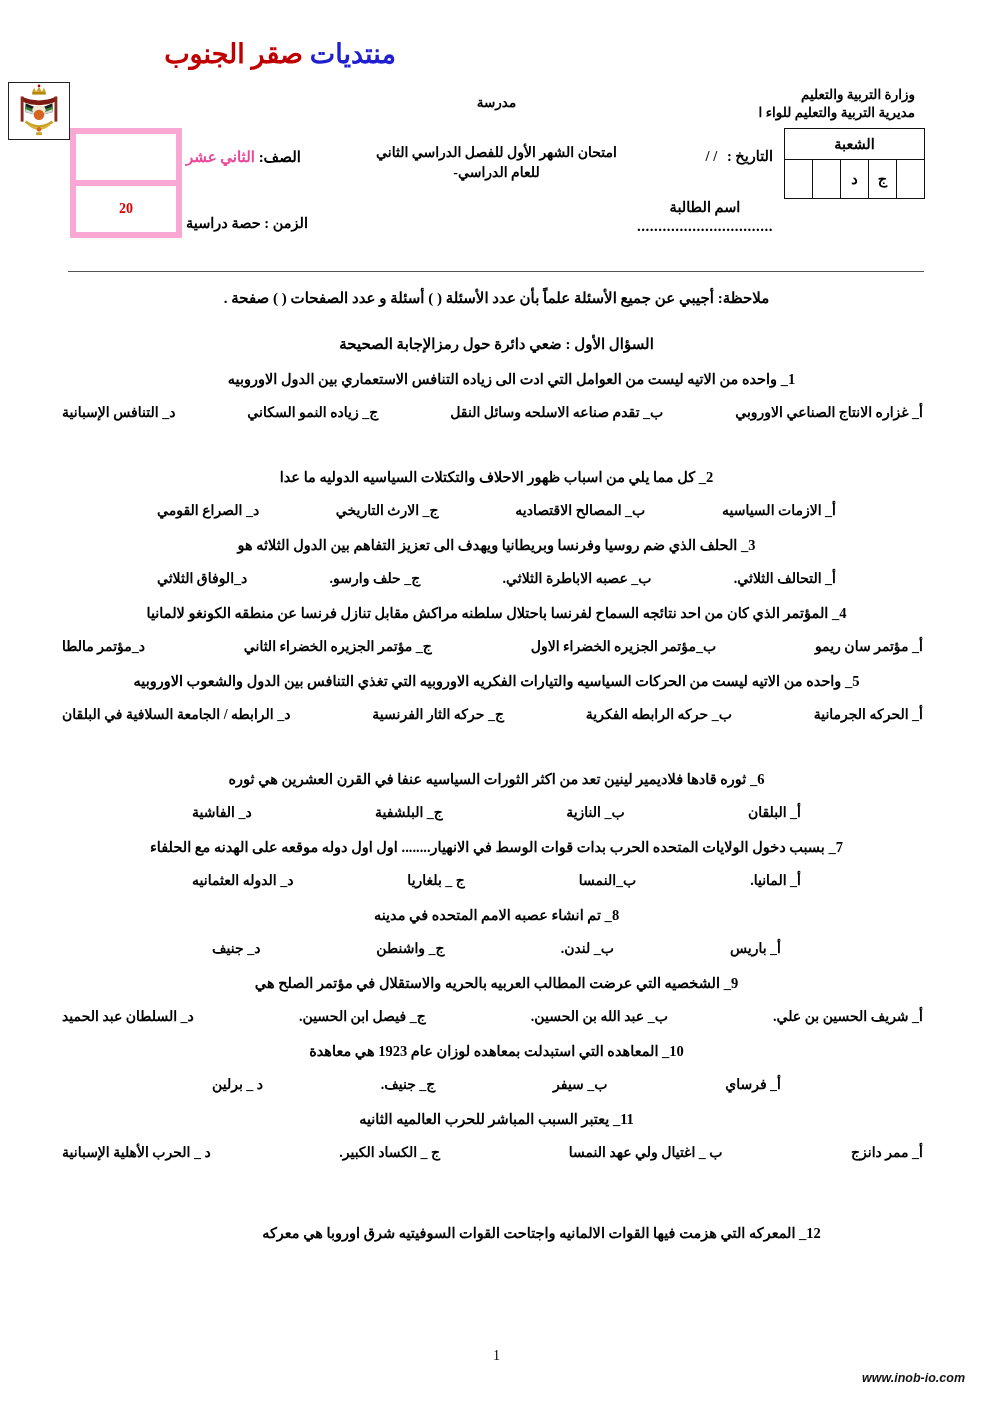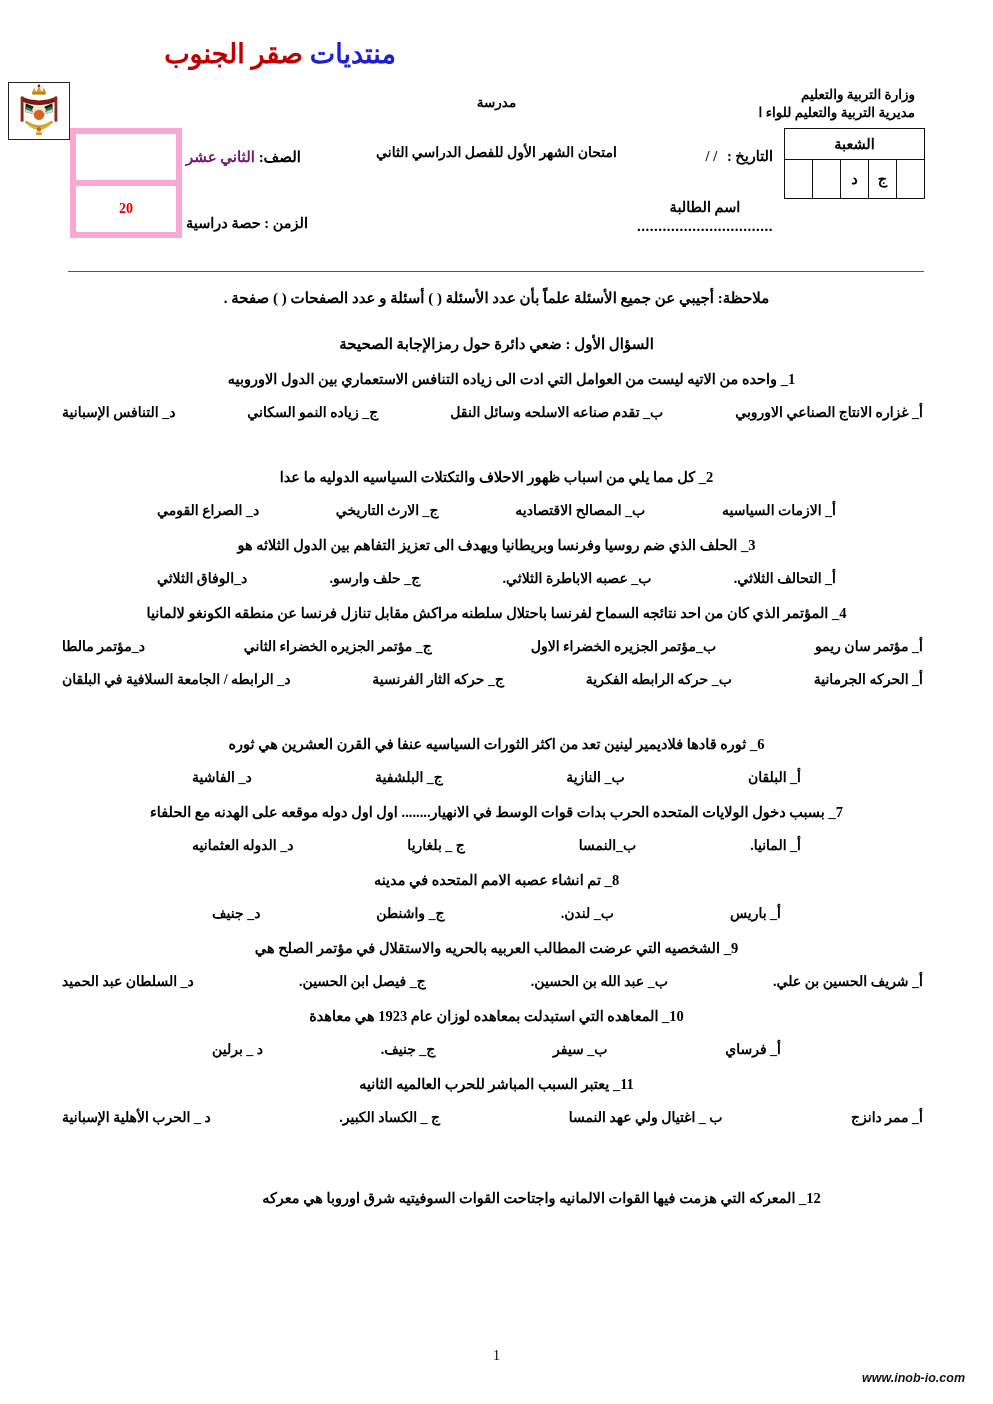--- a/index.html
+++ b/index.html
@@ -150,21 +150,21 @@
   
   .grade-line {
     position: absolute;
     top: 62px;
     left: 186px;
     direction: rtl;
     font-size: 15px;
     font-weight: bold;
     white-space: nowrap;
   }
-  .grade-line .val { color: #701a75; }
+  .grade-line .val { color: #ec4899; }
 
   .time-line {
     position: absolute;
     top: 129px;
     left: 186px;
     direction: rtl;
     font-size: 14.5px;
     font-weight: bold;
     white-space: nowrap;
   }
@@ -354,20 +354,21 @@
 
   <div class="student-name">
     <span>اسم الطالبة</span>
     <span class="dots">................................</span>
   </div>
 
   <div class="mid-school">مدرسة</div>
 
   <div class="mid-exam">
     <div>امتحان الشهر الأول للفصل الدراسي الثاني</div>
+    <div>للعام الدراسي-</div>
   </div>
 
 
   <div class="grade-line">
     <span>الصف:</span>
     <span class="val">الثاني عشر</span>
   </div>
 
   <div class="time-line">الزمن  :  حصة دراسية</div>
 
@@ -419,20 +420,21 @@
   </div>
 
   <p class="qstem">4_ المؤتمر الذي كان من احد نتائجه السماح لفرنسا باحتلال سلطنه مراكش مقابل تنازل فرنسا عن منطقه الكونغو لالمانيا</p>
   <div class="opts ind-a">
     <span class="opt">أ_ مؤتمر سان ريمو</span>
     <span class="opt">ب_مؤتمر الجزيره الخضراء الاول</span>
     <span class="opt">ج_ مؤتمر الجزيره الخضراء الثاني</span>
     <span class="opt">د_مؤتمر مالطا</span>
   </div>
 
+  <p class="qstem">5_ واحده من الاتيه ليست من الحركات السياسيه والتيارات الفكريه الاوروبيه التي تغذي التنافس بين الدول والشعوب الاوروبيه</p>
   <div class="opts ind-a">
     <span class="opt">أ_ الحركه الجرمانية</span>
     <span class="opt">ب_ حركه الرابطه الفكرية</span>
     <span class="opt">ج_  حركه الثار الفرنسية</span>
     <span class="opt">د_   الرابطه / الجامعة السلافية في البلقان</span>
   </div>
 
   <div class="gap-lg"></div>
 
   <p class="qstem">6_ ثوره قادها فلاديمير لينين تعد من اكثر الثورات السياسيه عنفا في القرن العشرين هي ثوره</p>

